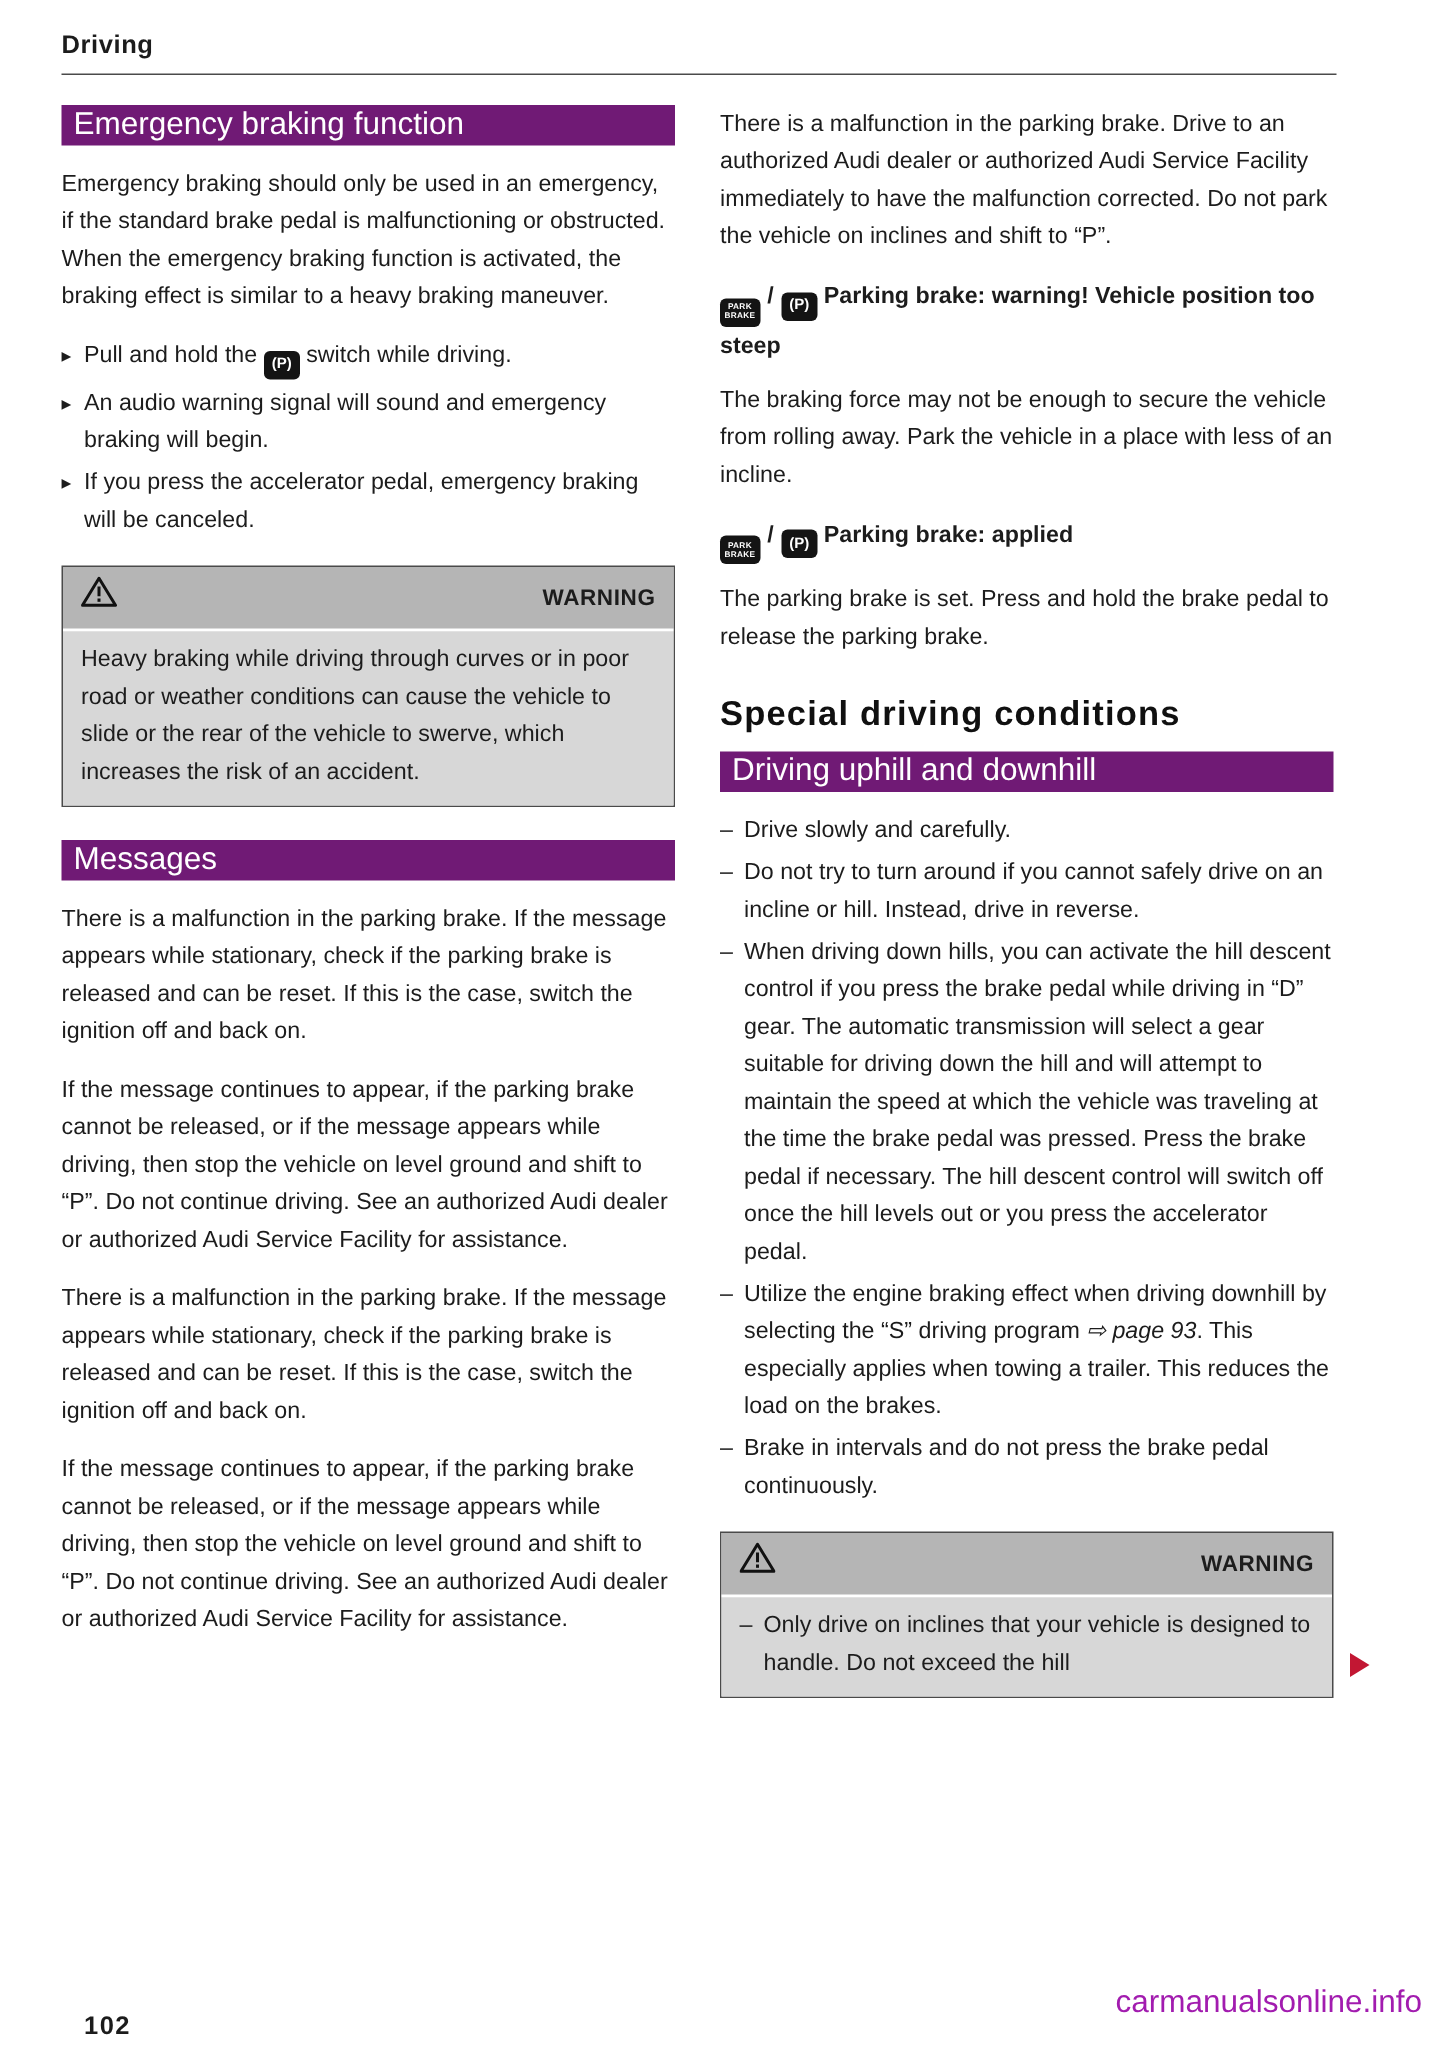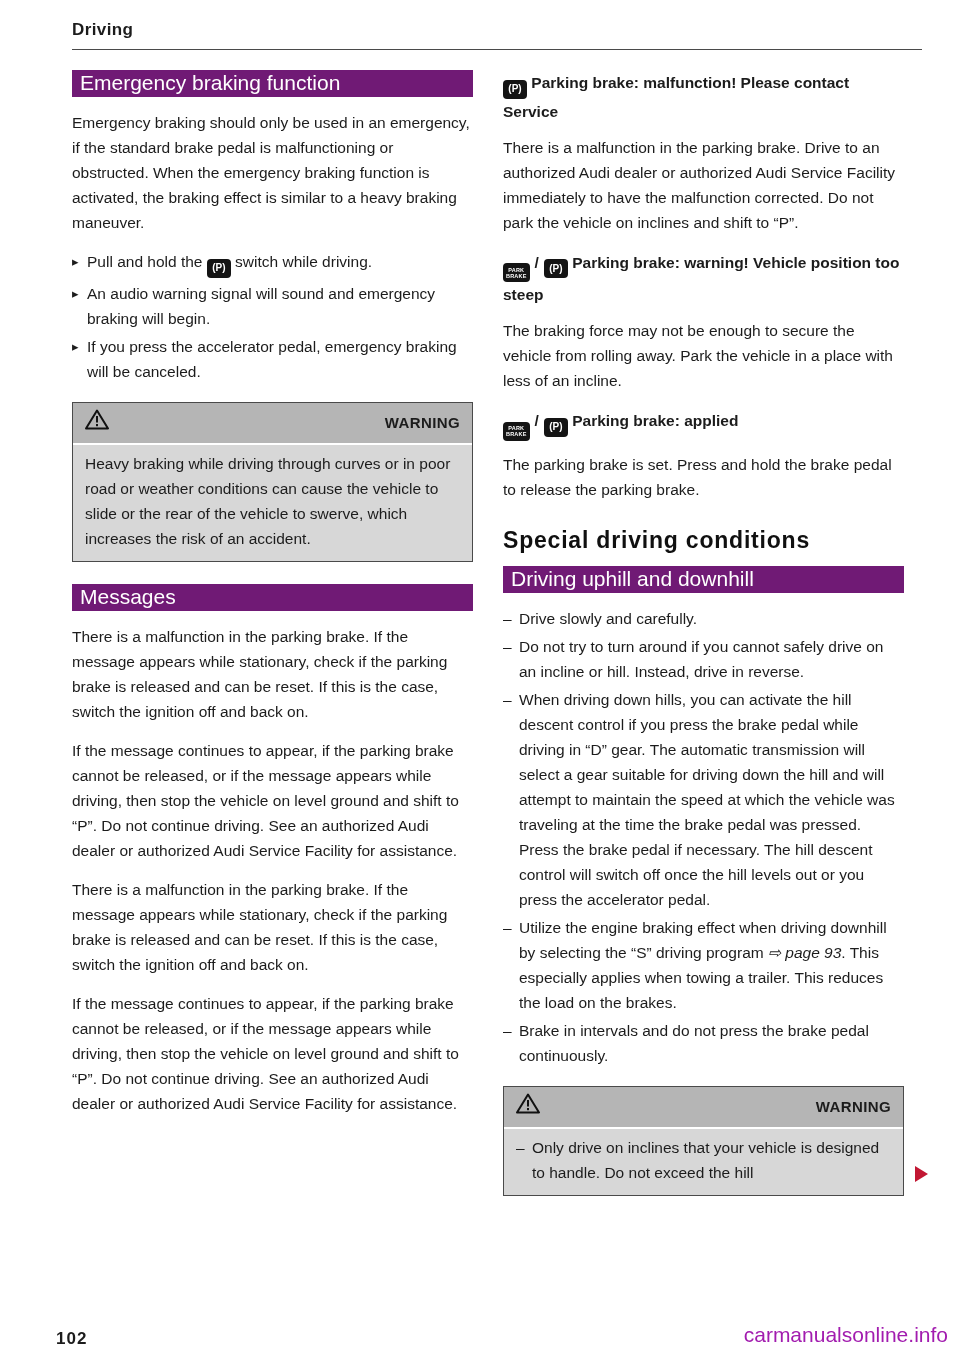--- a/index.html
+++ b/index.html
@@ -2,21 +2,21 @@
 <html><head>
 <meta charset="utf-8">
 <style>
   * { box-sizing: border-box; }
   html,body { margin:0; padding:0; }
   body {
     width:960px; height:1363px; position:relative; overflow:hidden;
     background:#ffffff; color:#1c1c1c;
     font-family:"Liberation Sans", sans-serif;
   }
-  .page { padding:20px 56px 0 72px; }
+  .page { padding:20px 56px 0 41px; }
 
   .doc-header {
     font-size:17px; font-weight:bold; letter-spacing:0.4px;
     padding-bottom:9px; border-bottom:1px solid #4a4a4a;
     width:850px; margin-bottom:20px;
   }
 
   .columns { display:flex; gap:30px; }
   .col { width:409px; font-size:15.5px; line-height:25px; }
 
@@ -67,21 +67,21 @@
   .warn-wrap { position:relative; }
   .cont-arrow {
     position:absolute; right:-24px; bottom:14px;
     width:0; height:0;
     border-left:13px solid #c21733;
     border-top:8px solid transparent;
     border-bottom:8px solid transparent;
   }
 
   .footer-num {
-    position:absolute; left:56px; bottom:14px;
+    position:absolute; left:56px; bottom:2px;
     font-size:17px; font-weight:bold; letter-spacing:1px;
   }
   .watermark {
     position:absolute; right:12px; bottom:16px;
     font-size:21px; color:#a21caf;
   }
 
   .tri-icon { flex:none; display:inline-block; }
 </style>
 </head>
@@ -137,24 +137,20 @@
       <p class="para">There is a malfunction in the parking brake. If the message appears while stationary, check if the parking brake is released and can be reset. If this is the case, switch the ignition off and back on.</p>
       <p class="para">If the message continues to appear, if the parking brake cannot be released, or if the message appears while driving, then stop the vehicle on level ground and shift to “P”. Do not continue driving. See an authorized Audi dealer or authorized Audi Service Facility for assistance.</p>
 
       <p class="para">There is a malfunction in the parking brake. If the message appears while stationary, check if the parking brake is released and can be reset. If this is the case, switch the ignition off and back on.</p>
       <p class="para">If the message continues to appear, if the parking brake cannot be released, or if the message appears while driving, then stop the vehicle on level ground and shift to “P”. Do not continue driving. See an authorized Audi dealer or authorized Audi Service Facility for assistance.</p>
 
     </div>
 
     <div class="col">
 
-      <div class="msg-title" style="margin-top:0;">
-        <span class="chip">(P)</span>
-        <span class="ttl">Parking brake: malfunction! Please contact Service</span>
-      </div>
       <p class="para">There is a malfunction in the parking brake. Drive to an authorized Audi dealer or authorized Audi Service Facility immediately to have the malfunction corrected. Do not park the vehicle on inclines and shift to “P”.</p>
 
       <div class="msg-title">
         <span class="chip park2">
             <span>PARK</span>
             <span>BRAKE</span>
           </span><span class="sep">/</span><span class="chip">(P)</span>
         <span class="ttl">Parking brake: warning! Vehicle position too steep</span>
       </div>
       <p class="para">The braking force may not be enough to secure the vehicle from rolling away. Park the vehicle in a place with less of an incline.</p>

